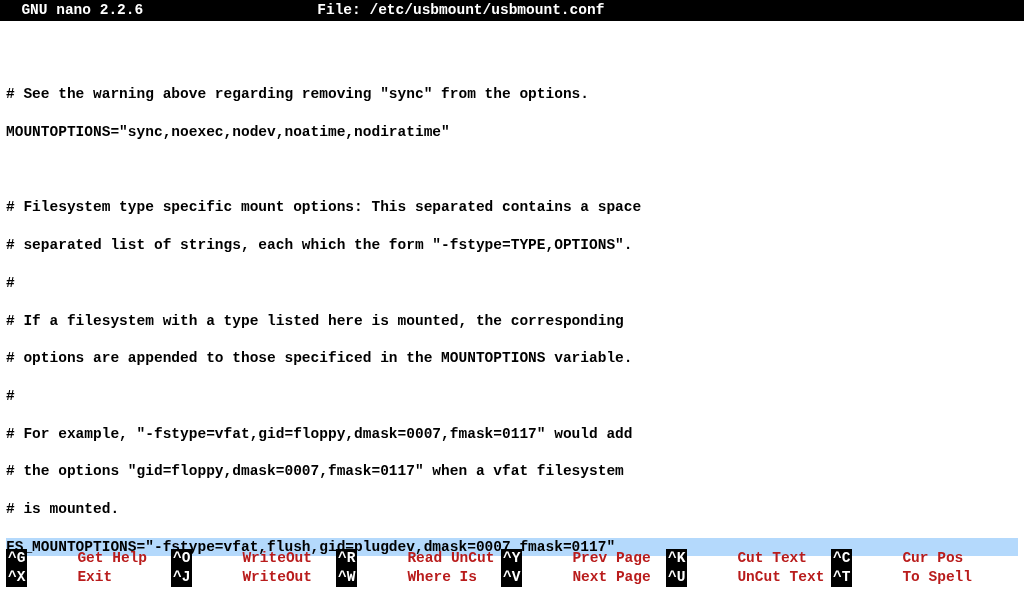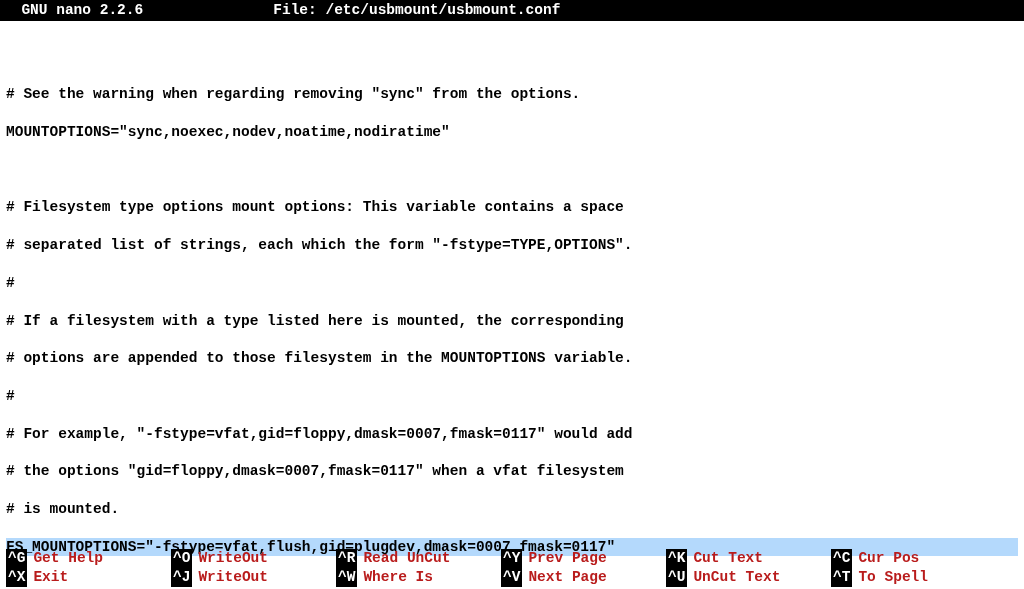--- a/index.html
+++ b/index.html
@@ -1,18 +1,19 @@
 <!DOCTYPE html>
 <html><head>
   <meta charset="utf-8">
   <style>
     * {
       margin: 0;
       padding: 0;
       box-sizing: border-box;
+      gap: 44px;
     }
     body {
       font-family: "Menlo", "Monaco", "Courier New", monospace;
       font-size: 14.5px;
       line-height: 1.3;
       background: #ffffff;
       color: #000000;
       width: 1024px;
       height: 589px;
       overflow: hidden;
@@ -73,28 +74,28 @@
 </head>
 <body>
 
 <div class="header">
   <span class="header-left">  GNU nano 2.2.6</span>
   <span class="header-center">File: /etc/usbmount/usbmount.conf</span>
 </div>
 
 <div class="editor-content">
 <div class="line">&nbsp;</div>
-<div class="line"># See the warning when regarding removing "sync" from the options.</div>
+<div class="line"># See the warning above regarding removing "sync" from the options.</div>
 <div class="line">MOUNTOPTIONS="sync,noexec,nodev,noatime,nodiratime"</div>
 <div class="line"></div>
-<div class="line"># Filesystem type options mount options: This variable contains a space</div>
+<div class="line"># Filesystem type specific mount options: This separated contains a space</div>
 <div class="line"># separated list of strings, each which the form "-fstype=TYPE,OPTIONS".</div>
 <div class="line">#</div>
 <div class="line"># If a filesystem with a type listed here is mounted, the corresponding</div>
-<div class="line"># options are appended to those filesystem in the MOUNTOPTIONS variable.</div>
+<div class="line"># options are appended to those specificed in the MOUNTOPTIONS variable.</div>
 <div class="line">#</div>
 <div class="line"># For example, "-fstype=vfat,gid=floppy,dmask=0007,fmask=0117" would add</div>
 <div class="line"># the options "gid=floppy,dmask=0007,fmask=0117" when a vfat filesystem</div>
 <div class="line"># is mounted.</div>
 <div class="line highlighted">FS_MOUNTOPTIONS="-fstype=vfat,flush,gid=plugdev,dmask=0007,fmask=0117"</div>
 <div class="line"></div>
 
 
 
 

